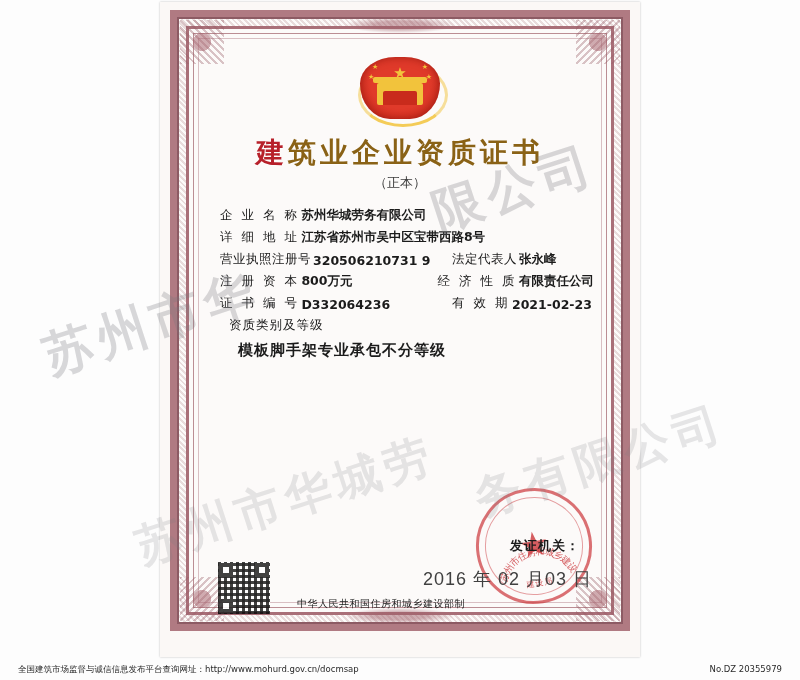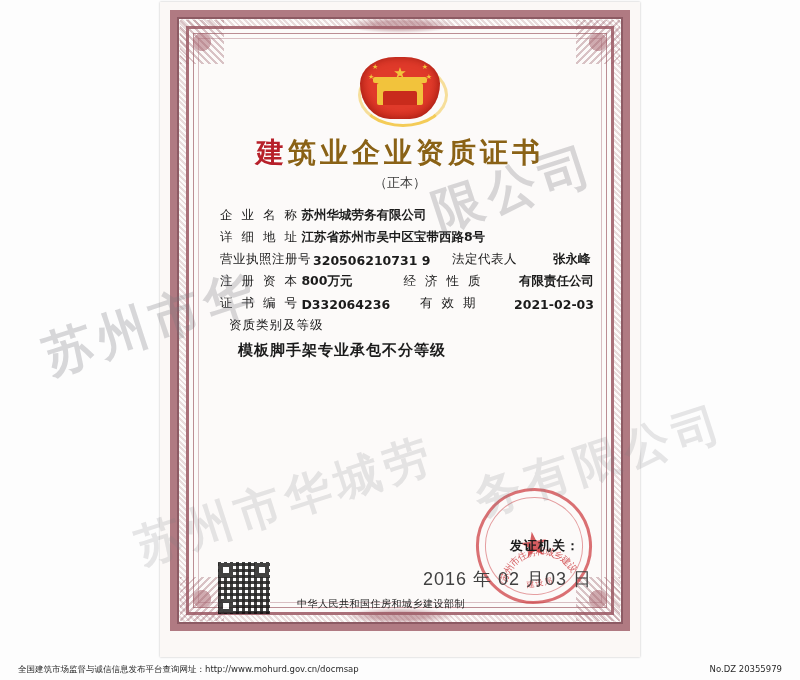--- a/index.html
+++ b/index.html
@@ -202,21 +202,21 @@
     white-space: nowrap;
     letter-spacing: 2.5px;
   }
   .lbl.tight { letter-spacing: 0.5px; }
   .val {
     white-space: nowrap;
     padding-left: 2px;
     font-weight: bold;
   }
   .c1 { width: 232px; }
-  .c2 { flex: 1; gap: 34px; }
+  .c2 { flex: 1; }
   #qual-label {
     margin-top: 5px;
     letter-spacing: 1px;
     margin-left: 9px;
   }
   #qual-value {
     margin-top: 7px;
     padding-left: 18px;
     font-size: 15px;
     font-weight: bold;
@@ -456,21 +456,21 @@
         </div>
       </div>
 
       <div class="row">
         <div class="cell c1">
           <span class="lbl">证 书 编 号</span>
           <span class="val">D332064236</span>
         </div>
         <div class="cell c2">
           <span class="lbl">有 效 期</span>
-          <span class="val">2021-02-03</span>
+          <span class="val">2021-02-23</span>
         </div>
       </div>
 
       <div id="qual-label">资质类别及等级</div>
       <div id="qual-value">模板脚手架专业承包不分等级</div>
     </div>
 
     <div id="seal">
       <div class="ring"></div>
       <div class="star">★</div>

